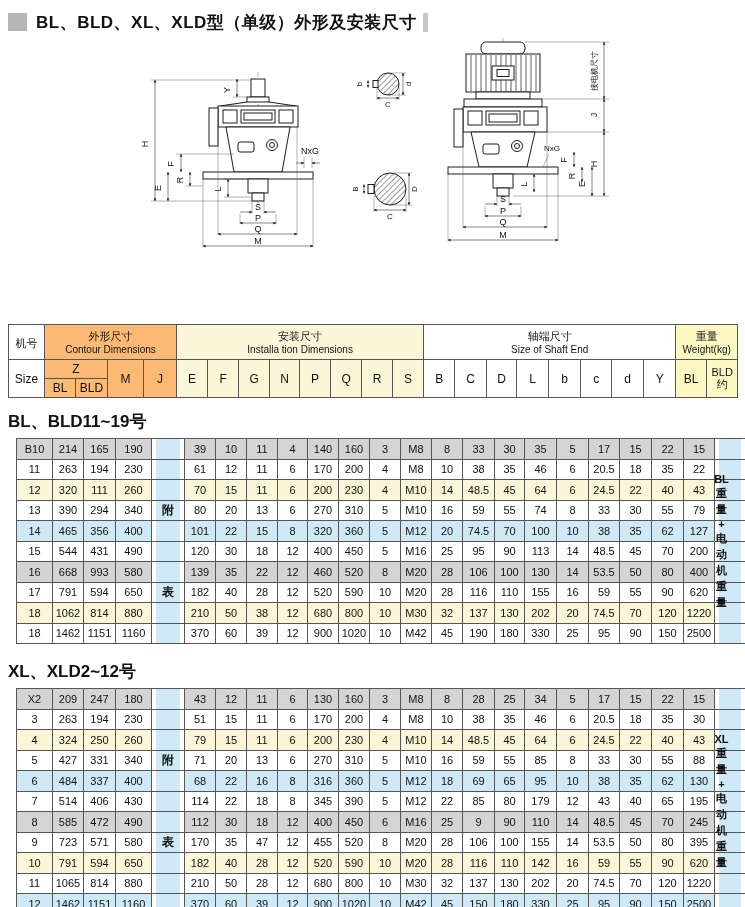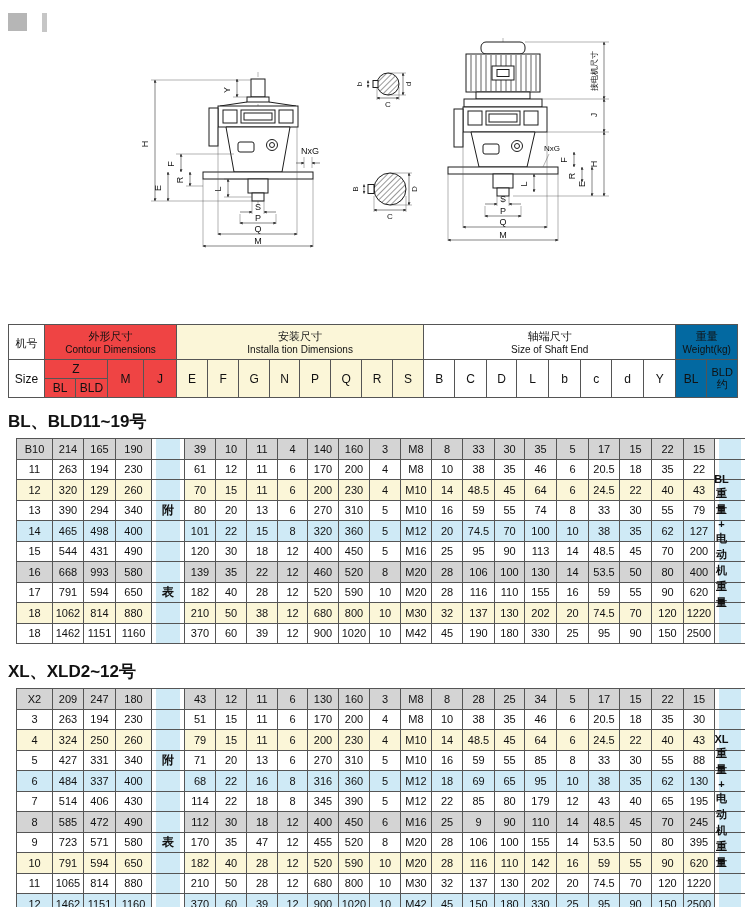--- a/index.html
+++ b/index.html
@@ -18,40 +18,41 @@
   .dtx8{font-size:8px;fill:#111;font-family:"Liberation Sans",sans-serif;}
   .mid{text-anchor:middle;}
   table.dims{border-collapse:collapse;table-layout:fixed;width:729px;margin-left:8px;}
   table.dims th,table.dims td{border:1px solid #555;text-align:center;padding:0;overflow:hidden;}
   table.dims td{font-size:11px;height:19.5px;}
   th{font-weight:normal;}
   .hz{font-size:11px;font-weight:normal;}
   .he{font-size:10px;}
   .h1 th{height:34px;}
   .h2 th,.h3 th{height:18px;font-size:12px;}
-  .g-gray{background:#ef4444;}
+  .g-gray{background:#fdba74;}
   .g-cream{background:#fbf6d8;}
-  .g-blue{background:#0369a1;}
+  .g-blue{background:#fef9c3;}
   tr.r-gray td:not(.band){background:#d4d4d4;}
   tr.r-cream td:not(.band){background:#fbf6d8;}
   tr.r-blue td:not(.band){background:#cfeaf6;}
   tr.r-white td:not(.band){background:#fff;}
   td.band{border:none;background:#fff;position:relative;}
   .stripe{position:absolute;top:0;bottom:0;left:4px;right:4px;background:#cfeaf6;display:flex;align-items:center;justify-content:center;font-size:12px;font-weight:bold;}
   .sec-title{font-size:17px;font-weight:bold;margin:12px 0 5px 8px;}
   .tbl-wrap{position:relative;width:729px;margin-left:8px;}
   .weight-overlay{position:absolute;top:0;bottom:0;right:4px;width:23px;display:flex;flex-direction:column;align-items:center;justify-content:center;gap:1px;font-size:11px;font-weight:bold;pointer-events:none;}
   .bld-th{line-height:1.05;}
   .bld-th span{display:block;font-size:11px;}
 </style>
 </head>
 <body>
 
 <div class="title-bar">
   <div class="title-sq"></div>
+  <div class="page-title">BL、BLD、XL、XLD型（单级）外形及安装尺寸</div>
   <div class="title-endbar"></div>
 </div>
 
 <svg width="745" height="278" viewBox="0 52 745 278">
   <defs>
     <pattern id="hatch" width="4" height="4" patternUnits="userSpaceOnUse" patternTransform="rotate(45)">
       <line x1="0" y1="0" x2="0" y2="4" stroke="#333" stroke-width="1"></line>
     </pattern>
     <marker id="arr" viewBox="0 0 10 10" refX="9" refY="5" markerWidth="5" markerHeight="5" orient="auto-start-reverse">
       <path d="M0,0 L10,5 L0,10 z" fill="#333"></path>
@@ -393,21 +394,21 @@
           <td>18</td>
           <td>35</td>
           <td>22</td>
           <td class="band">
             <div class="stripe"></div>
           </td>
         </tr>
         <tr class="r-cream">
           <td>12</td>
           <td>320</td>
-          <td>129</td>
+          <td>111</td>
           <td>260</td>
           <td class="band">
             <div class="stripe"></div>
           </td>
           <td>70</td>
           <td>15</td>
           <td>11</td>
           <td>6</td>
           <td>200</td>
           <td>230</td>
@@ -451,21 +452,21 @@
           <td>30</td>
           <td>55</td>
           <td>79</td>
           <td class="band">
             <div class="stripe"></div>
           </td>
         </tr>
         <tr class="r-blue">
           <td>14</td>
           <td>465</td>
-          <td>498</td>
+          <td>356</td>
           <td>400</td>
           <td class="band">
             <div class="stripe"></div>
           </td>
           <td>101</td>
           <td>22</td>
           <td>15</td>
           <td>8</td>
           <td>320</td>
           <td>360</td>

